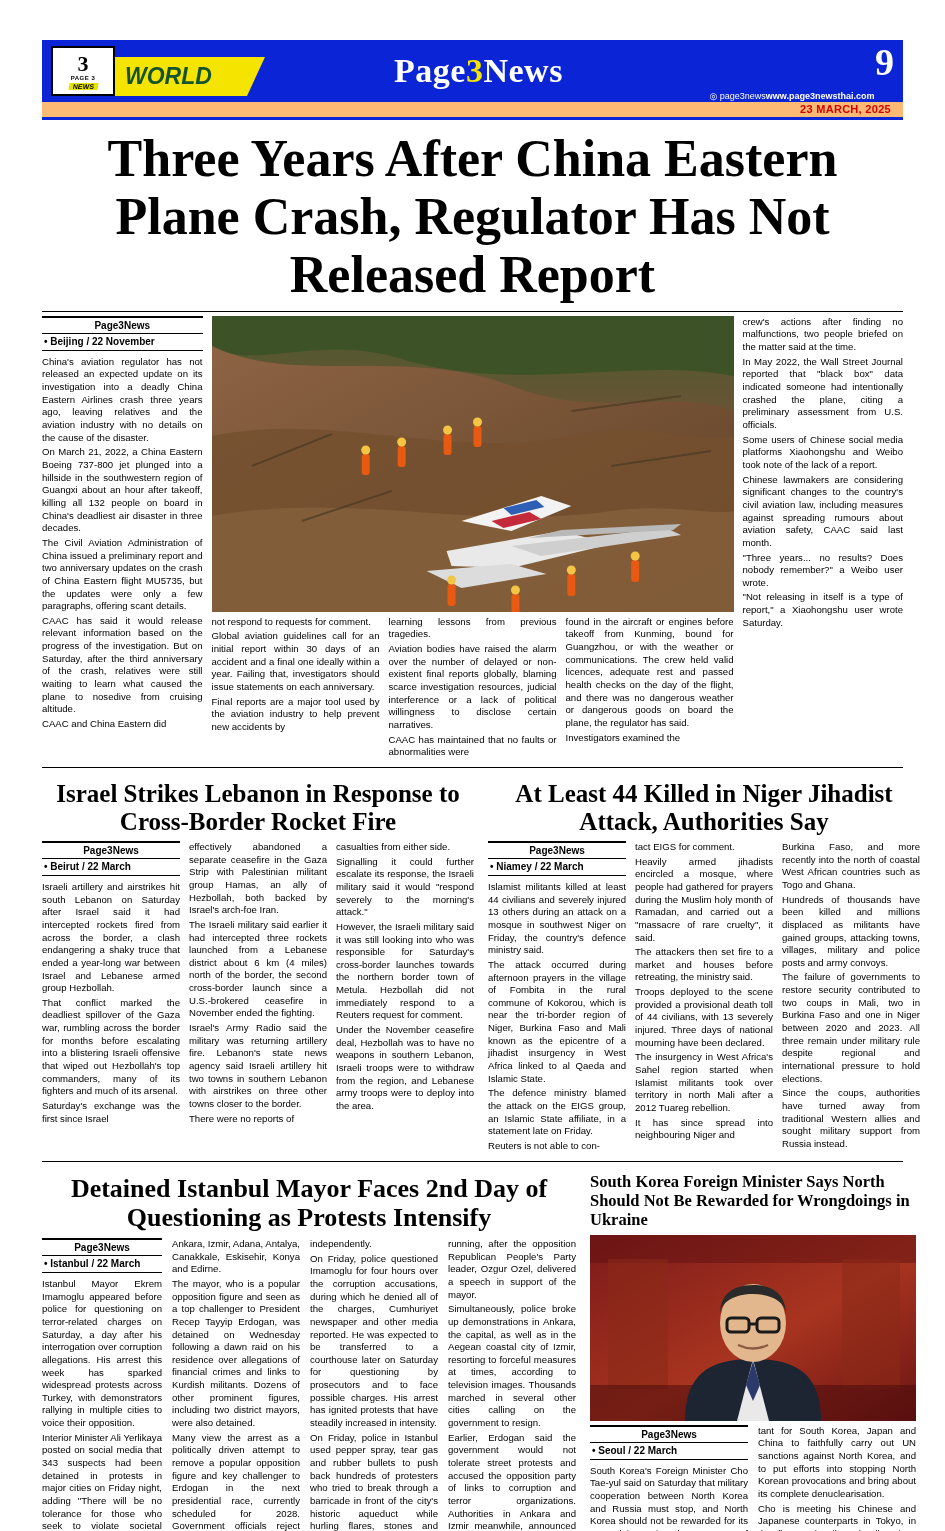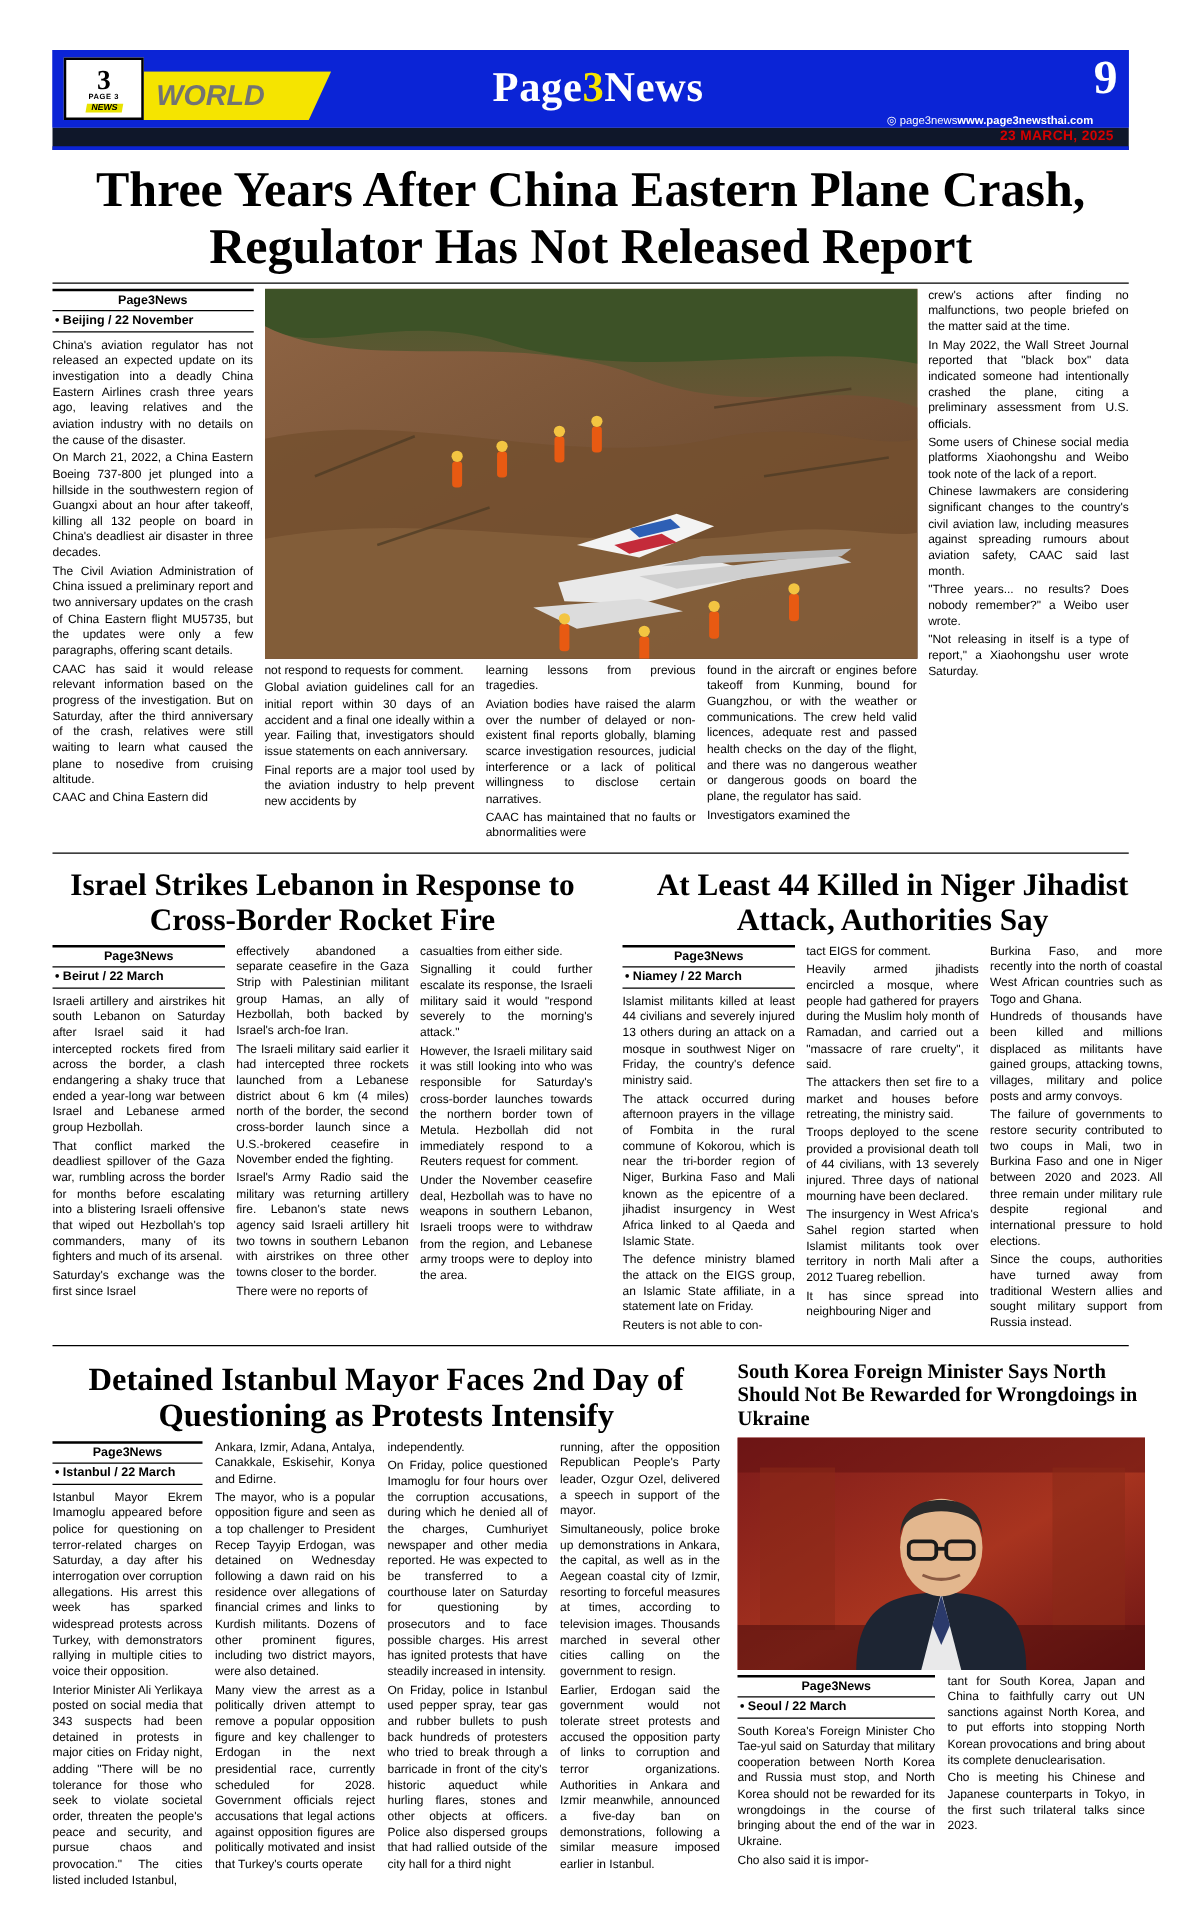--- a/index.html
+++ b/index.html
@@ -29,21 +29,21 @@
     line-height: 1;
   }
   .logo-num { font-size: 22px; font-weight: 900; font-family:"Liberation Serif", serif; }
   .logo-sub { font-size: 6px; font-weight: 700; letter-spacing: .5px; }
   .logo-news {
     background:#e8e200; color:#000; font-size:7px; font-weight:900;
     padding: 0 4px; margin-top:2px; transform: skewX(-10deg);
   }
   .section-tag {
     background: #f5e400;
-    color: #737373;
+    color: #14532d;
     font-size: 23px;
     font-weight: 900;
     font-style: italic;
     display:flex; align-items:center;
     padding: 0 18px 0 10px;
     margin: 16px 0 5px 0;
     clip-path: polygon(0 0, 100% 0, 88% 100%, 0 100%);
     width: 150px;
   }
   .mast-title {
@@ -58,32 +58,32 @@
   }
   .mast-right .handle { font-size: 9px; }
   .mast-right .site { font-size: 9px; font-weight:700;text-align:right; }
   .page-num {
     position:absolute; right: 8px; top: 2px;
     color:#fff; font-size: 38px; font-weight: 900; font-family:"Liberation Serif", serif;
     line-height: 1;
   }
   .date-bar {
     margin: 0 42px;
-    background:#0f172a; border-bottom: 3px solid #0b24d6;
+    background:#fdba74; border-bottom: 3px solid #0b24d6;
     text-align: right;
     font-size: 11px; font-weight: 800; color:#d40000;
     padding: 1px 12px 2px 0;
     letter-spacing: .3px;
   }
 
   
   .lead-headline {
     font-family: "Liberation Serif", serif;
     font-weight: 700;
-    font-size: 40px;
+    font-size: 52px;
     line-height: 1.12;
     text-align: center;
     margin: 10px 42px 6px 42px;
   }
   .rule { border-top: 1px solid #000; margin: 0 42px; }
 
   
   .byline-box { border-top:2px solid #000; border-bottom:1px solid #000; padding: 2px 0 3px 0; margin-bottom:5px; }
   .byline-top { font-size: 10px; font-weight: 800; text-align:center; }
   .byline-bot { font-size: 10px; font-weight: 800; padding-left: 2px; border-top:1px solid #000; margin-top:2px; padding-top:2px;}
@@ -101,21 +101,21 @@
   .lead-col { width: 169px; }
   .lead-center { width: 523px; }
   .lead-photo {
     width: 100%; height: 296px; position: relative; overflow: hidden;
     background: linear-gradient(160deg,#6e4a33 0%, #8a5c3c 30%, #704b33 60%, #5d4230 100%);
   }
   .lead-sub { display:flex; gap: 9px; margin-top: 4px; }
   .lead-sub .col { width: 168px; }
 
   
-  .deck2 { margin: 8px 42px 0 42px; display:flex; gap: 24px; }
+  .deck2 { margin: 8px 42px 0 42px; display:flex; gap: 14px; }
   .deck2 .half { width: 432px; }
   .hl2 {
     font-family:"Liberation Serif", serif; font-weight:700; font-size: 25px;
     line-height:1.12; text-align:center; margin: 4px 0 5px 0;
   }
   .threecol { display:flex; gap: 9px; }
   .threecol .col { width: 138px; }
 
   
   .deck3 { margin: 8px 42px 0 42px; display:flex; gap: 14px; }

